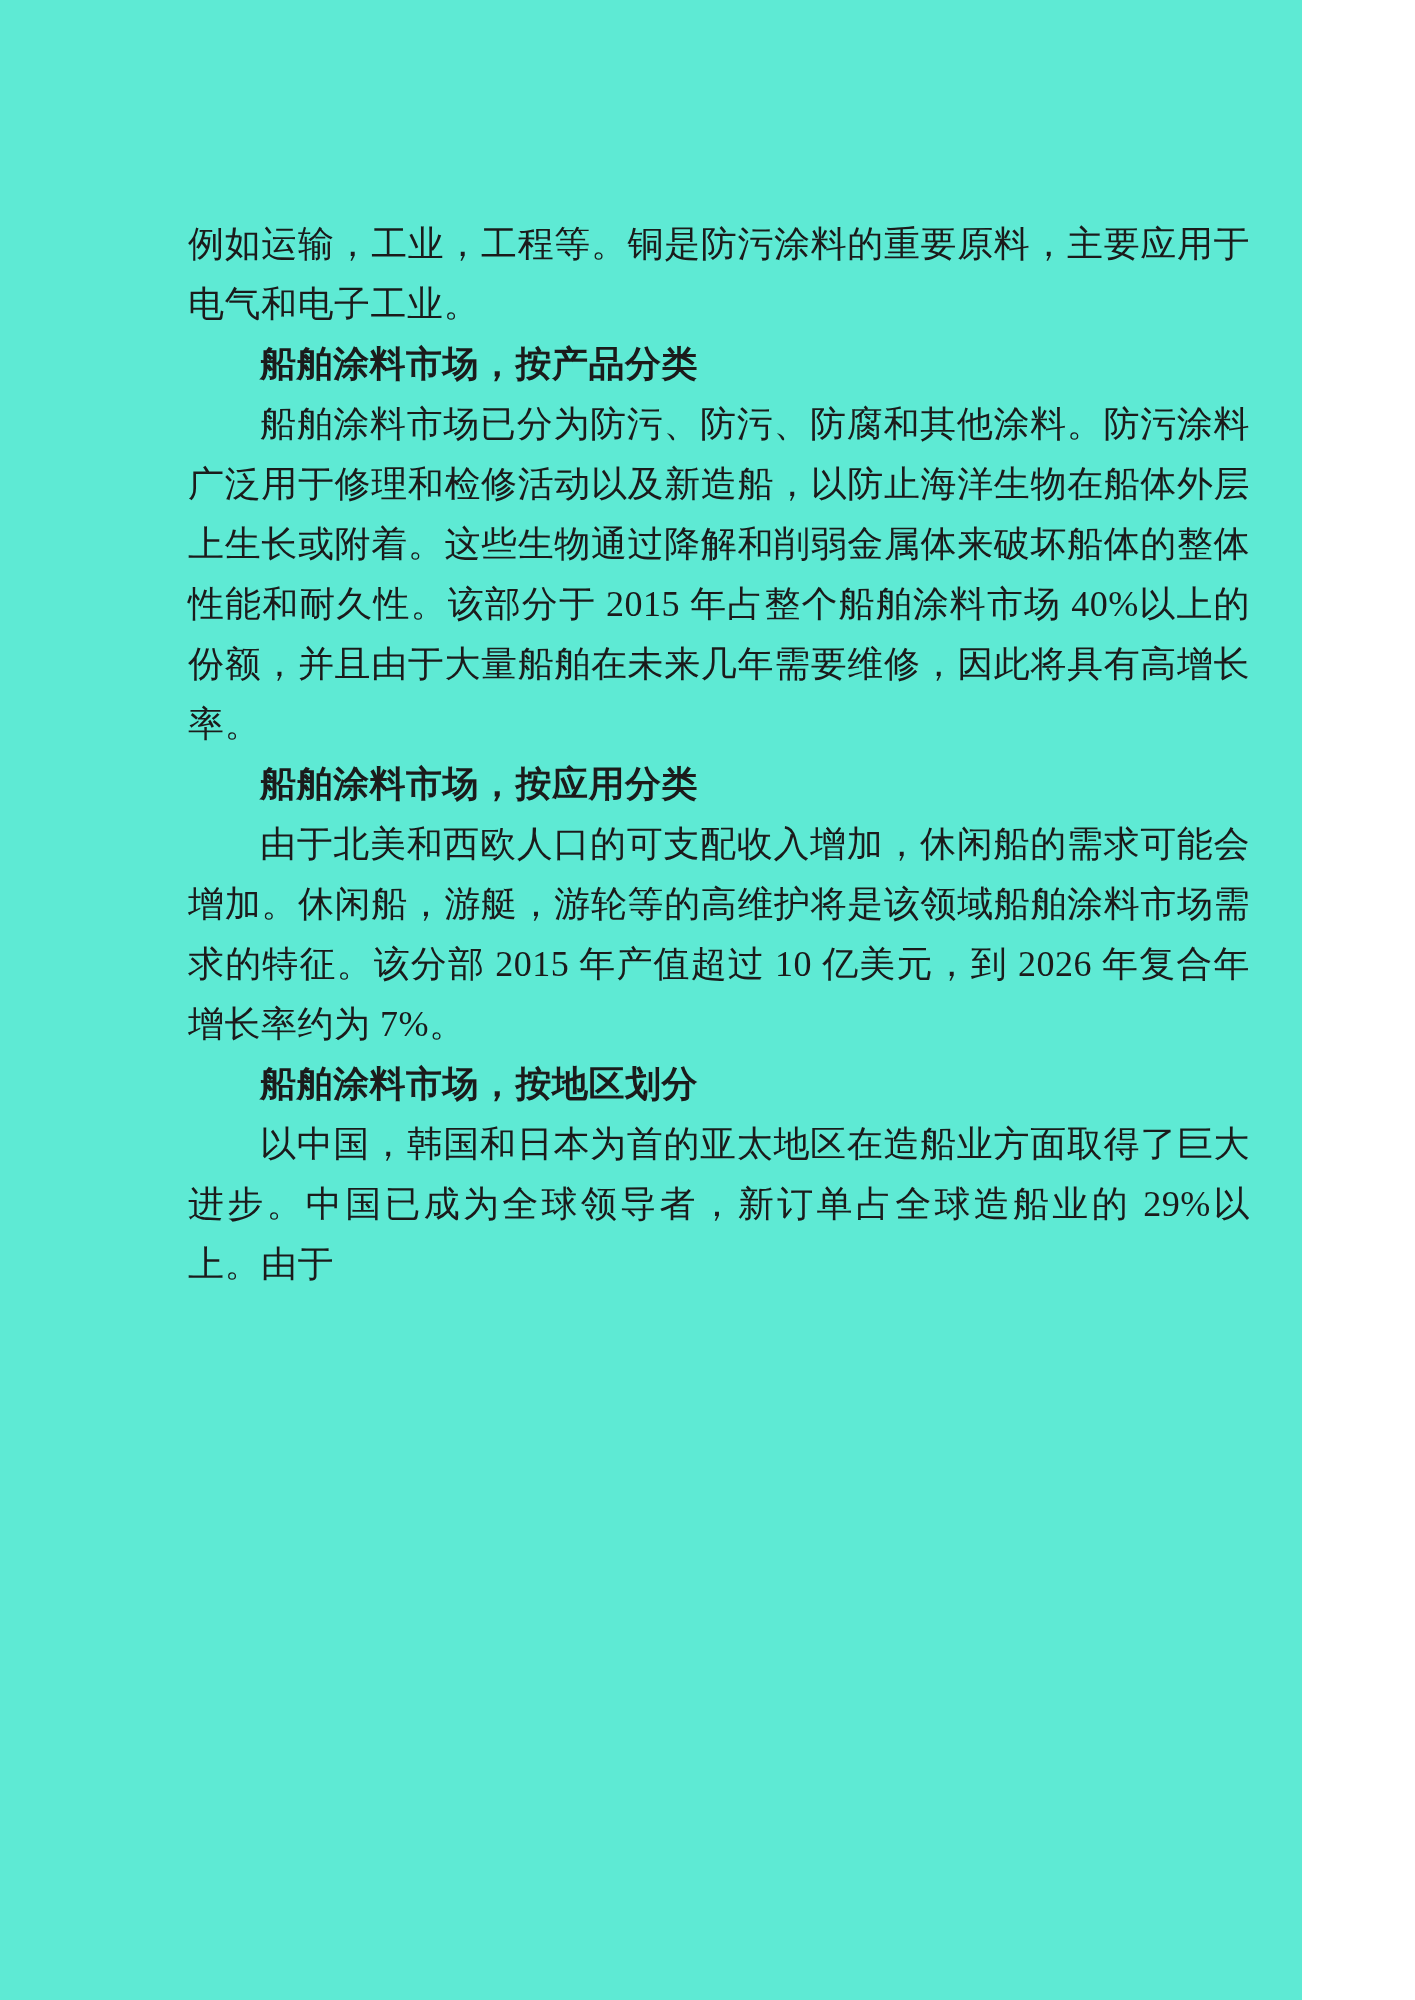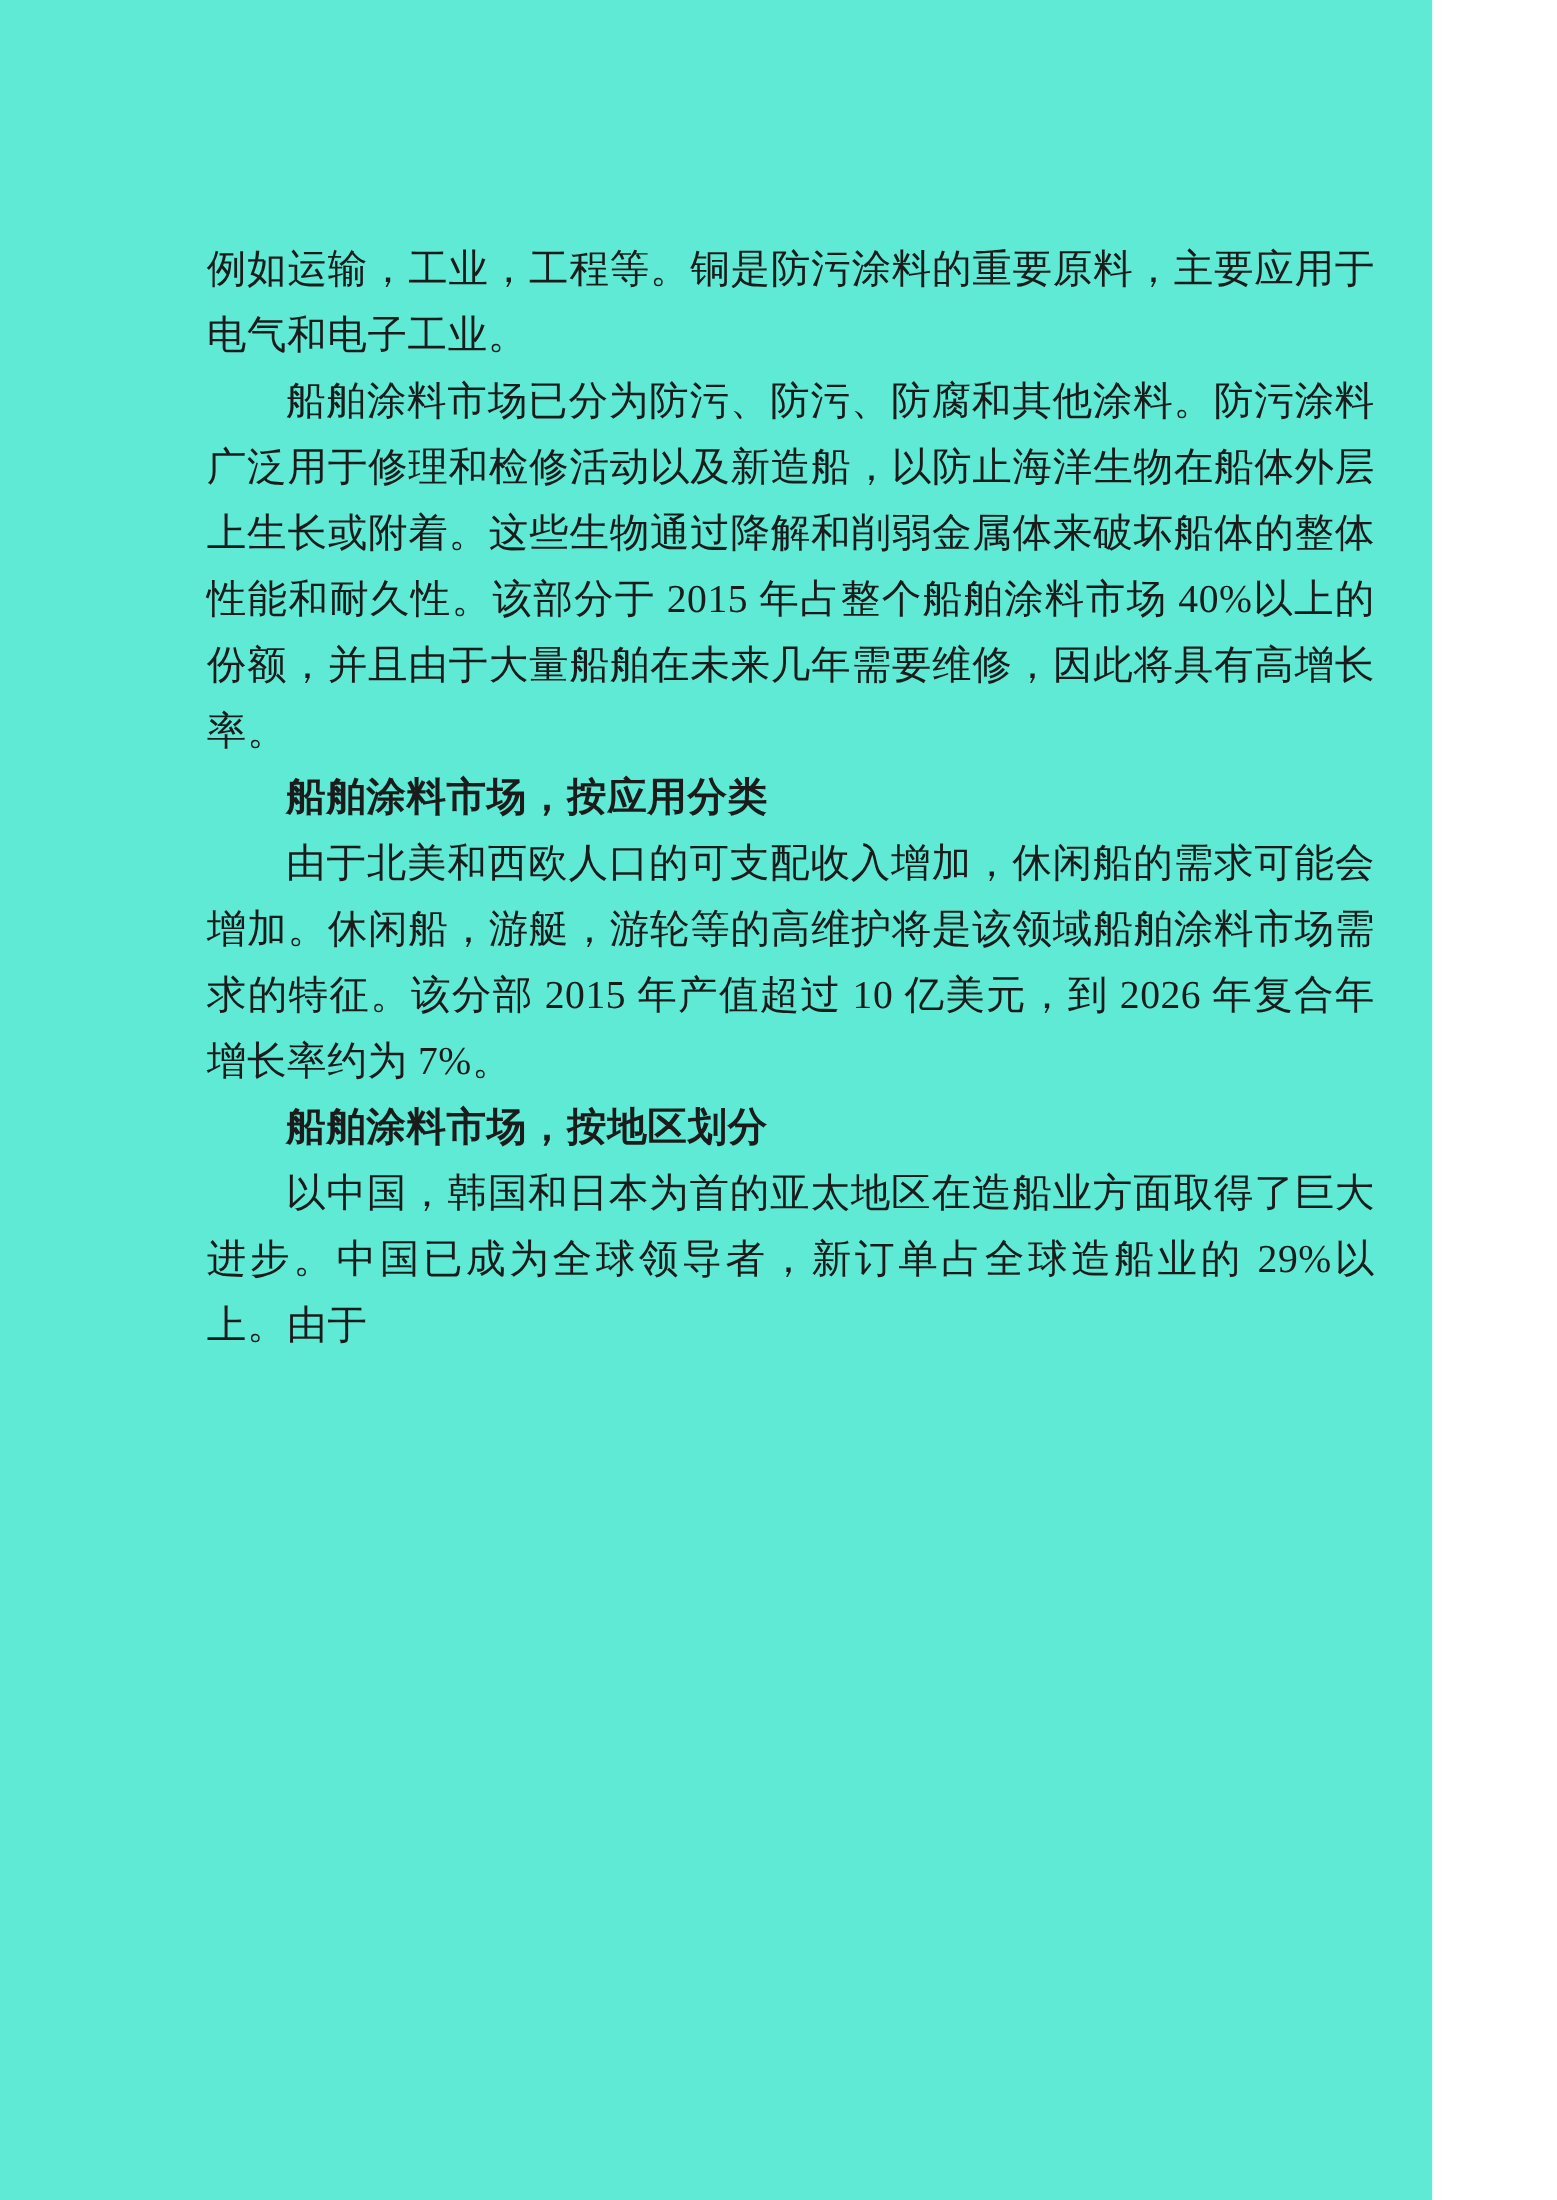--- a/index.html
+++ b/index.html
@@ -61,20 +61,21 @@
 </style>
 </head>
 <body>
 
 <div class="page">
 
   <div class="content">
 
     <p class="para-continuation">例如运输，工业，工程等。铜是防污涂料的重要原料，主要应用于电气和电子工业。</p>
 
+    <h2 class="heading">船舶涂料市场，按产品分类</h2>
 
     <p class="para">船舶涂料市场已分为防污、防污、防腐和其他涂料。防污涂料广泛用于修理和检修活动以及新造船，以防止海洋生物在船体外层上生长或附着。这些生物通过降解和削弱金属体来破坏船体的整体性能和耐久性。该部分于 2015 年占整个船舶涂料市场 40%以上的份额，并且由于大量船舶在未来几年需要维修，因此将具有高增长率。</p>
 
 
     <h2 class="heading">船舶涂料市场，按应用分类</h2>
 
 
     <p class="para">由于北美和西欧人口的可支配收入增加，休闲船的需求可能会增加。休闲船，游艇，游轮等的高维护将是该领域船舶涂料市场需求的特征。该分部 2015 年产值超过 10 亿美元，到 2026 年复合年增长率约为 7%。</p>
 
     <h2 class="heading">船舶涂料市场，按地区划分</h2>

